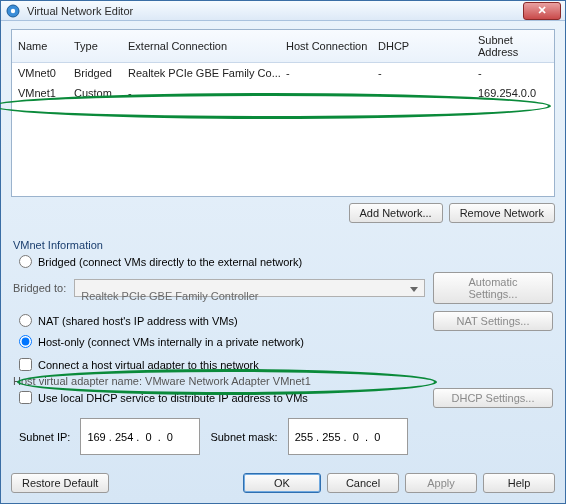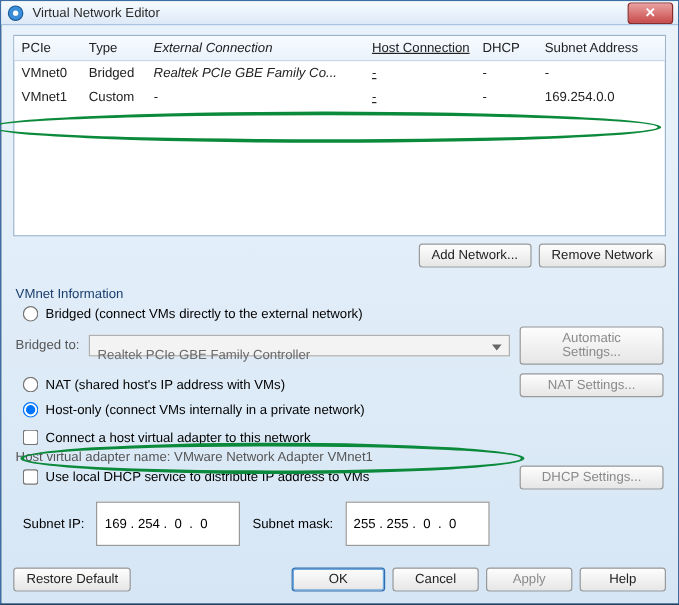--- a/index.html
+++ b/index.html
@@ -8,24 +8,24 @@
   .titlebar { height: 28px; background: linear-gradient(#f6fbff, #dde9f7); display: flex; align-items: center; padding: 0 4px; border-bottom: 1px solid #a9c2de; }
   .titlebar .icon-slot { width: 16px; height: 16px; margin-right: 6px; display:flex;align-items:center;justify-content:center;}
   .titlebar .title { flex: 1; color: #2b2b2b; }
   .close-btn { width: 38px; height: 18px; background: linear-gradient(#e9a1a1,#c94a4a); border: 1px solid #8a2a2a; border-radius: 3px; display:flex;align-items:center;justify-content:center;color:#fff;font-weight:bold;}
   .content { flex: 1; padding: 8px 10px 8px 10px; position: relative; display:flex; flex-direction:column;}
   .listbox { background: #fff; border: 1px solid #9bb3cd; height: 168px; position: relative; }
   .list-header, .list-row { display: flex; align-items: center; padding: 4px 6px; }
   .list-header { background: linear-gradient(#f8fbff,#eaf2fb); border-bottom: 1px solid #c9d8ea; font-weight: normal; color:#222;}
   .col-name { width: 56px; }
   .col-type { width: 54px; }
-  .col-ext  { width: 182px; font-style: italic; }
-  .col-host { width: 92px; text-decoration: underline; }
+  .col-ext  { width: 158px; }
+  .col-host { width: 92px; }
   .col-dhcp { width: 52px; }
-  .col-sub  { flex: 1; }
+  .col-sub  { flex: 1; margin-left: 48px; }
   .list-row { border-bottom: 0; color:#222;align-items:center;}
   .ellipse { position:absolute; border:3px solid #0a8a3a; border-radius:50%; pointer-events:none;}
   .ellipse1 { left:-10px; top:72px; width:560px; height:26px; }
   .ellipse2 { left:16px;  top:348px; width:420px; height:26px; }
   .btnrow { display:flex; justify-content:flex-end; gap:6px; margin-top:6px;}
   button.win { background: linear-gradient(#fdfdfd,#e6e6e6); border:1px solid #9a9a9a; border-radius:3px; padding:3px 10px; min-width:72px; color:#222;}
   button.win:disabled, button.win.disabled { color:#8a8a8a; }
   .group { margin-top:10px; padding:6px 2px 4px 2px; }
   .group-title { color:#1a3e6e; margin-bottom:4px; }
   .radio-row, .check-row { display:flex; align-items:center; gap:6px; margin:4px 0 4px 6px;}
@@ -53,21 +53,21 @@
     </span>
     <span class="title">Virtual Network Editor</span>
     <div class="close-btn">
       <span>✕</span>
     </div>
   </div>
 
   <div class="content">
     <div class="listbox">
       <div class="list-header">
-        <div class="col-name">PCIe</div>
+        <div class="col-name">Name</div>
         <div class="col-type">Type</div>
         <div class="col-ext">External Connection</div>
         <div class="col-host">Host Connection</div>
         <div class="col-dhcp">DHCP</div>
         <div class="col-sub">Subnet Address</div>
       </div>
       <div class="list-row">
         <div class="col-name">VMnet0</div>
         <div class="col-type">Bridged</div>
         <div class="col-ext">Realtek PCIe GBE Family Co...</div>

